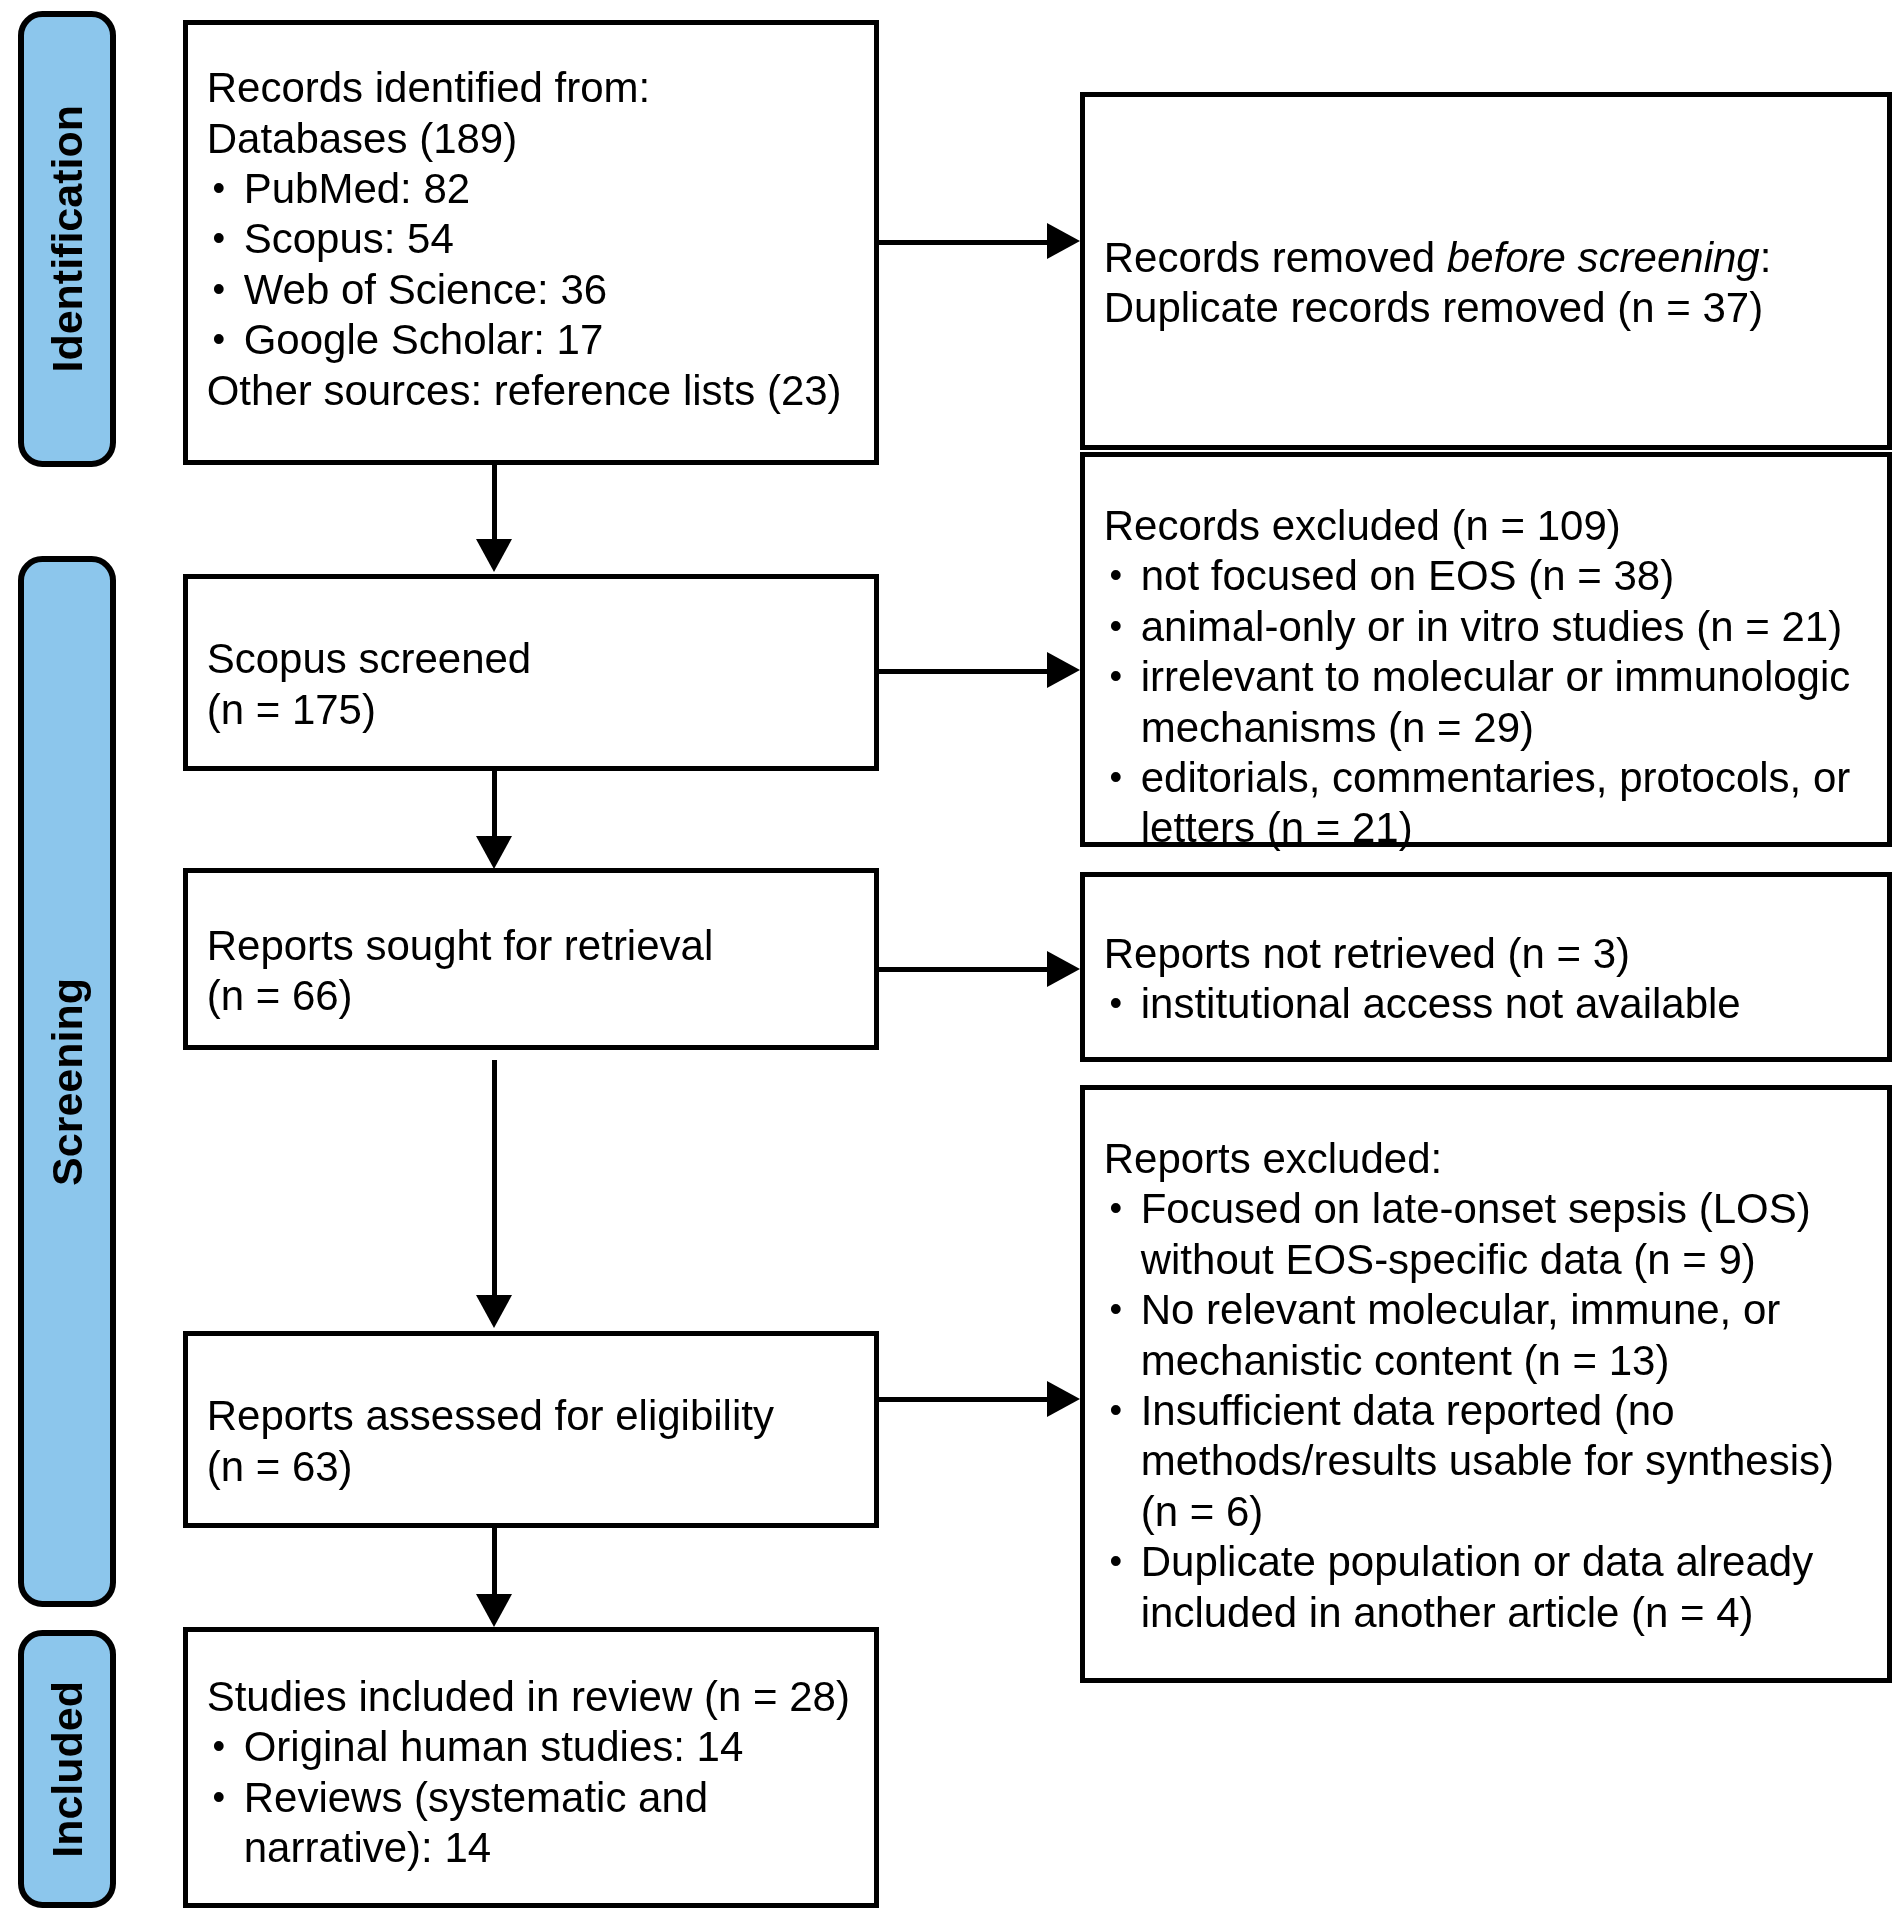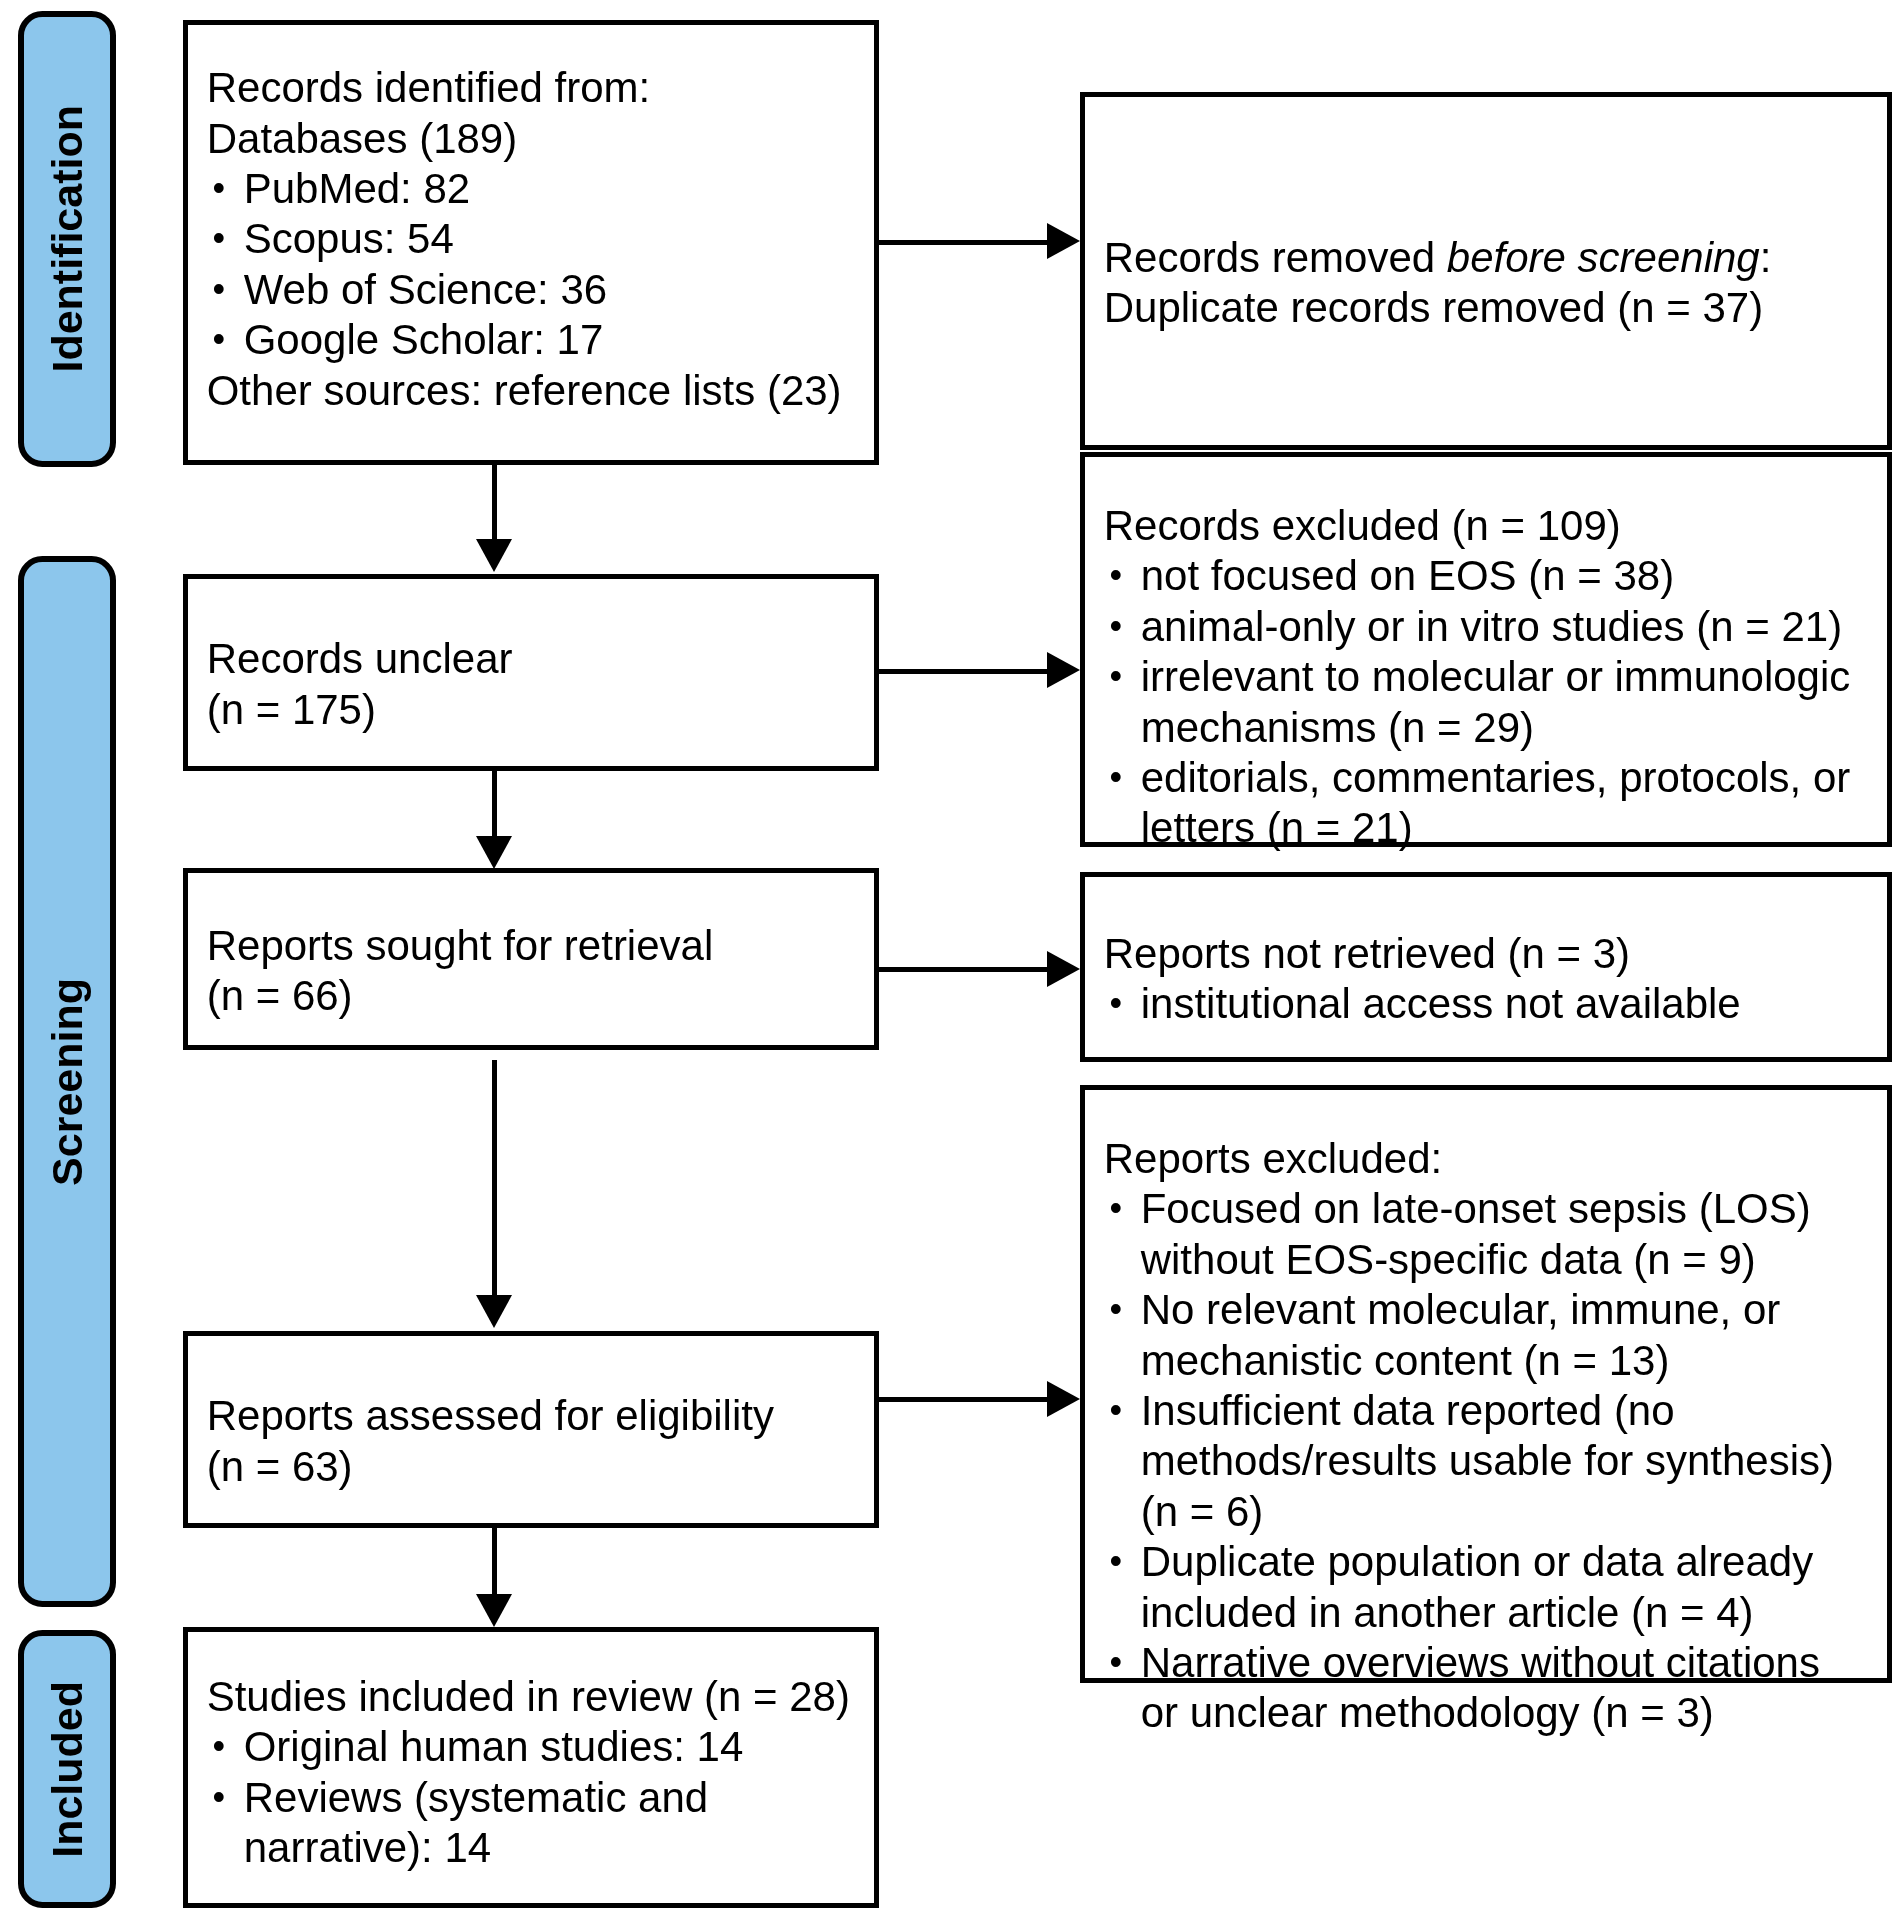--- a/index.html
+++ b/index.html
@@ -112,21 +112,21 @@
         <li>Scopus: 54</li>
         <li>Web of Science: 36</li>
         <li>Google Scholar: 17</li>
       </ul>
       <div class="line">Other sources: reference lists (23)</div>
     </div>
   </div>
 
   <div class="box" style="left:183px;top:574px;width:696px;height:197px;">
     <div class="box-inner">
-      <div class="line">Records unclear</div>
+      <div class="line">Scopus screened</div>
       <div class="line">(n = 175)</div>
     </div>
   </div>
 
   <div class="box" style="left:183px;top:868px;width:696px;height:182px;">
     <div class="box-inner">
       <div class="line">Reports sought for retrieval</div>
       <div class="line">(n = 66)</div>
     </div>
   </div>
@@ -179,19 +179,18 @@
   </div>
 
   <div class="box" style="left:1080px;top:1085px;width:812px;height:598px;justify-content:flex-start;">
     <div class="box-inner" style="padding-top:20px;">
       <div class="line">Reports excluded:</div>
       <ul class="bullets">
         <li>Focused on late-onset sepsis (LOS) without EOS-specific data (n = 9)</li>
         <li>No relevant molecular, immune, or mechanistic content (n = 13)</li>
         <li>Insufficient data reported (no methods/results usable for synthesis) (n = 6)</li>
         <li>Duplicate population or data already included in another article (n = 4)</li>
-        <li>Narrative overviews without citations or unclear methodology (n = 3)</li>
       </ul>
     </div>
   </div>
 
 </div>
 
 
 </body></html>

